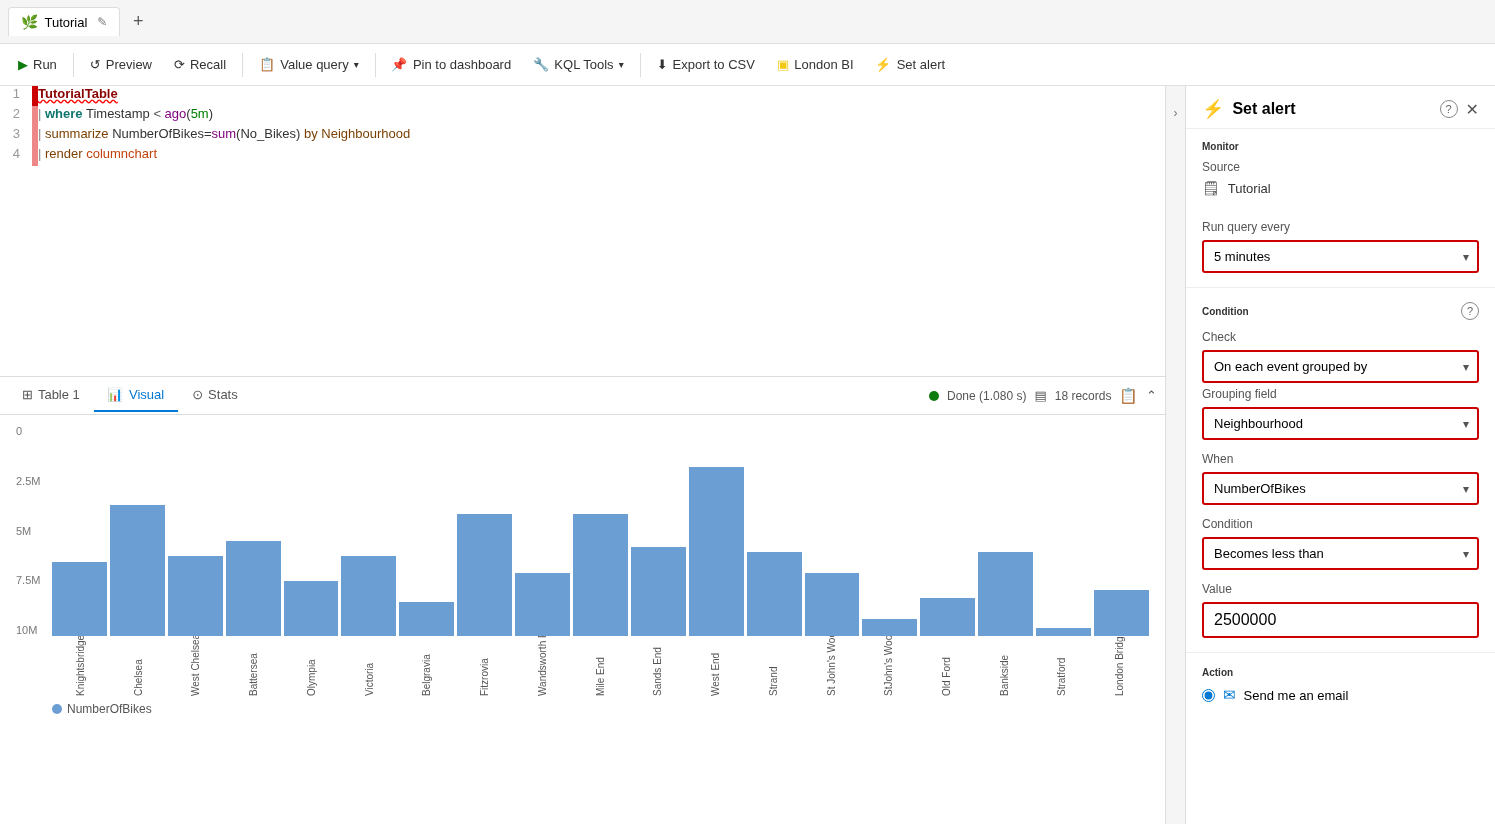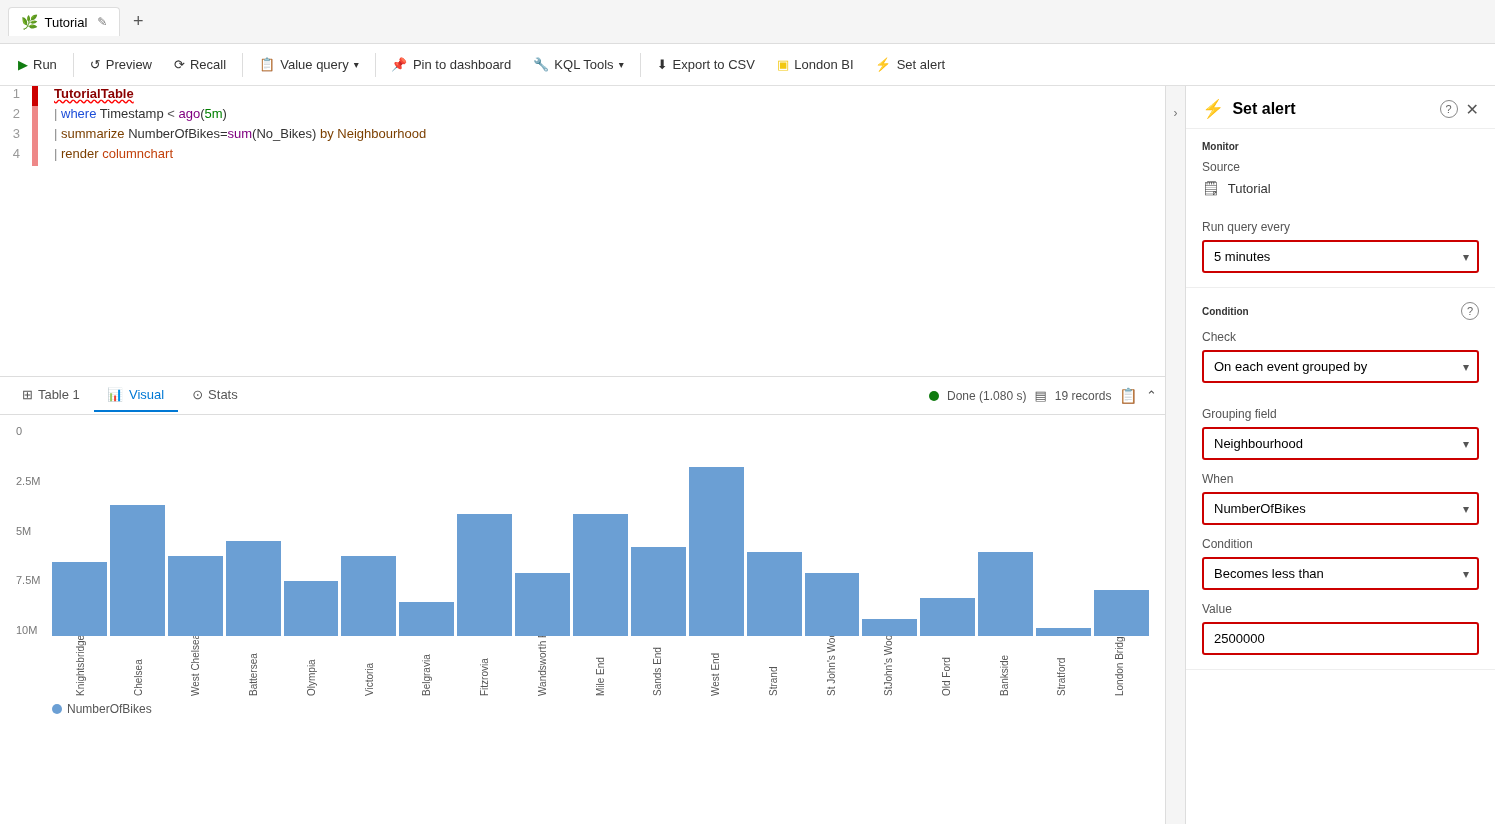--- a/index.html
+++ b/index.html
@@ -17,21 +17,21 @@
     .toolbar-btn { display: flex; align-items: center; gap: 5px; padding: 5px 10px; border: none; background: transparent; cursor: pointer; color: #333; font-size: 13px; border-radius: 3px; }
     .toolbar-sep { width: 1px; height: 24px; background: #ddd; margin: 0 4px; }
 
     
     .main-area { display: flex; flex: 1; overflow: hidden; }
 
     
     .editor-pane { flex: 1; display: flex; flex-direction: column; overflow: hidden; background: #fff; }
     .code-line { display: flex; min-height: 20px; }
     .line-num { width: 32px; text-align: right; color: #999; padding-right: 12px; user-select: none; flex-shrink: 0; }
-    .line-content { flex: 1; padding-left: 16px; white-space: pre; }
+    .line-content { flex: 1; padding-left: 0; white-space: pre; }
     .kw-table { color: #8B0000; font-weight: bold; text-decoration: underline wavy red; }
 
     
     .results-area { border-top: 1px solid #ddd; background: #fff; flex-shrink: 0; height: 340px; display: flex; flex-direction: column; }
     .results-tabs { display: flex; align-items: center; height: 38px; border-bottom: 1px solid #ddd; padding: 0 8px; gap: 0; }
     .result-tab { display: flex; align-items: center; gap: 5px; padding: 8px 14px; cursor: pointer; font-size: 13px; color: #555; border-bottom: 2px solid transparent; }
     .result-tab.active { color: #0078d4; border-bottom: 2px solid #0078d4; font-weight: 500; }
     .results-status { margin-left: auto; display: flex; align-items: center; gap: 8px; font-size: 12px; color: #555; }
     .status-dot { width: 10px; height: 10px; background: #107c10; border-radius: 50%; }
     .results-content { flex: 1; overflow: hidden; position: relative; padding: 10px 16px 0 16px; }
@@ -55,21 +55,21 @@
     .right-panel-title { font-size: 16px; font-weight: 600; display: flex; align-items: center; gap: 8px; }
     .right-panel-header-icons { display: flex; gap: 8px; }
     .right-panel-header-icon { cursor: pointer; color: #555; font-size: 16px; }
     .panel-section { padding: 12px 16px; }
     .panel-label { font-size: 12px; color: #555; margin-bottom: 6px; font-weight: 500; }
     .source-item { display: flex; align-items: center; gap: 8px; font-size: 13px; color: #333; }
     .source-icon { font-size: 14px; }
     .select-wrapper { position: relative; border-radius: 16px; }
     .select-wrapper select { width: 100%; border: 2px solid #c00; border-radius: 3px; padding: 7px 30px 7px 10px; font-size: 13px; appearance: none; background: #fff; cursor: pointer; }
     .select-wrapper .chevron { position: absolute; right: 10px; top: 50%; transform: translateY(-50%); font-size: 12px; color: #555; pointer-events: none; }
-    .input-field { width: 100%; border: 2px solid #c00; border-radius: 3px; padding: 7px 10px; font-size: 13px; background: #fff; }
+    .input-field { width: 100%; border: 2px solid #c00; border-radius: 3px; padding: 7px 10px; font-size: 16px; background: #fff; }
     .radio-group { display: flex; flex-direction: column; gap: 6px; }
     .radio-item { display: flex; align-items: center; gap: 8px; font-size: 13px; cursor: pointer; }
     .radio-item input[type=radio] { accent-color: #0078d4; }
     .create-btn { background: #0a5e1f; color: #fff; border: none; border-radius: 3px; padding: 9px 24px; font-size: 13px; cursor: pointer; font-weight: 500; }
     .divider { height: 1px; background: #eee; margin: 2px 0; }
     .section-header { font-size: 10px; font-weight: 600; color: #333; margin-bottom: 8px; }
     .info-icon { width: 18px; height: 18px; border-radius: 50%; border: 1px solid #888; display: inline-flex; align-items: center; justify-content: center; font-size: 11px; color: #666; cursor: pointer; }
 
     
     .editor-wrapper { display: flex; flex-direction: column; overflow: auto; height: 290px; }
@@ -137,21 +137,21 @@
 
     <div class="editor-wrapper">
       <div class="code-line">
         <span class="line-num">1</span>
         <span style="width:6px;background:#c00;display:inline-block;flex-shrink:0;"></span>
         <span class="line-content kw-table">TutorialTable</span>
       </div>
       <div class="code-line">
         <span class="line-num">2</span>
         <span style="width:6px;background:#e88;display:inline-block;flex-shrink:0;"></span>
-        <span class="line-content"><span style="color:#888;">| </span><span style="color:#1d4ed8;">where</span><span style="color:#333;"> Timestamp </span><span style="color:#555;">&lt;</span><span style="color:#333;"> </span><span style="color:#800080;">ago</span><span style="color:#333;">(</span><span style="color:#008000;">5m</span><span style="color:#333;">)</span></span>
+        <span class="line-content"><span style="color:#888;">| </span><span style="color:#0f766e;font-weight:bold;">where</span><span style="color:#333;"> Timestamp </span><span style="color:#555;">&lt;</span><span style="color:#333;"> </span><span style="color:#800080;">ago</span><span style="color:#333;">(</span><span style="color:#008000;">5m</span><span style="color:#333;">)</span></span>
       </div>
       <div class="code-line">
         <span class="line-num">3</span>
         <span style="width:6px;background:#e88;display:inline-block;flex-shrink:0;"></span>
         <span class="line-content"><span style="color:#888;">| </span><span style="color:#7B3F00;">summarize</span><span style="color:#333;"> NumberOfBikes=</span><span style="color:#800080;">sum</span><span style="color:#333;">(No_Bikes) </span><span style="color:#7B3F00;">by</span><span style="color:#7B3F00;"> Neighbourhood</span></span>
       </div>
       <div class="code-line">
         <span class="line-num">4</span>
         <span style="width:6px;background:#e88;display:inline-block;flex-shrink:0;"></span>
         <span class="line-content"><span style="color:#888;">| </span><span style="color:#7B3F00;">render</span><span style="color:#c2410c;"> columnchart</span></span>
@@ -169,21 +169,21 @@
           <span>Visual</span>
         </div>
         <div class="result-tab">
           <span>⊙</span>
           <span>Stats</span>
         </div>
         <div class="results-status">
           <span class="status-dot"></span>
           <span>Done (1.080 s)</span>
           <span style="font-size:13px;">▤</span>
-          <span>19 records</span>
+          <span>18 records</span>
           <span style="font-size:15px;cursor:pointer;color:#555;">📋</span>
           <span style="font-size:13px;cursor:pointer;color:#555;">⌃</span>
         </div>
       </div>
       <div class="results-content">
         <div class="chart-area">
           <div class="chart-y-labels">
             <span>10M</span>
             <span>7.5M</span>
             <span>5M</span>
@@ -282,21 +282,21 @@
 
     <div class="divider"></div>
 
     <div class="panel-section">
       <div style="display:flex;align-items:center;justify-content:space-between;margin-bottom:10px;">
         <div class="section-header" style="margin-bottom:0;">Condition</div>
         <span class="info-icon">?</span>
       </div>
 
       <div class="panel-label">Check</div>
-      <div class="select-wrapper" style="margin-bottom:24px;">
+      <div class="select-wrapper" style="margin-bottom:4px;">
         <select style="border:2px solid #c00;border-radius:3px;padding:7px 30px 7px 10px;font-size:13px;width:100%;appearance:none;background:#fff;">
           <option>On each event grouped by</option>
           <option>Number of rows</option>
           <option>Custom</option>
         </select>
         <span class="chevron">▾</span>
       </div>
 
       <div class="panel-label">Grouping field</div>
       <div class="select-wrapper" style="margin-bottom:12px;">
@@ -323,15 +323,25 @@
         </select>
         <span class="chevron">▾</span>
       </div>
 
       <div class="panel-label">Value</div>
       <input class="input-field" type="text" value="2500000" style="">
     </div>
 
     <div class="divider"></div>
 
+    <div class="panel-section">
+      <div class="section-header">Action</div>
+      <div class="radio-group">
+        <label class="radio-item">
+          <input type="radio" name="action" checked="" style="">
+          <span style="color:#0078d4;font-size:15px;">✉</span>
+          <span>Send me an email</span>
+        </label>
+      </div>
+    </div>
 
   </div>
 </div>
 
 </body></html>

